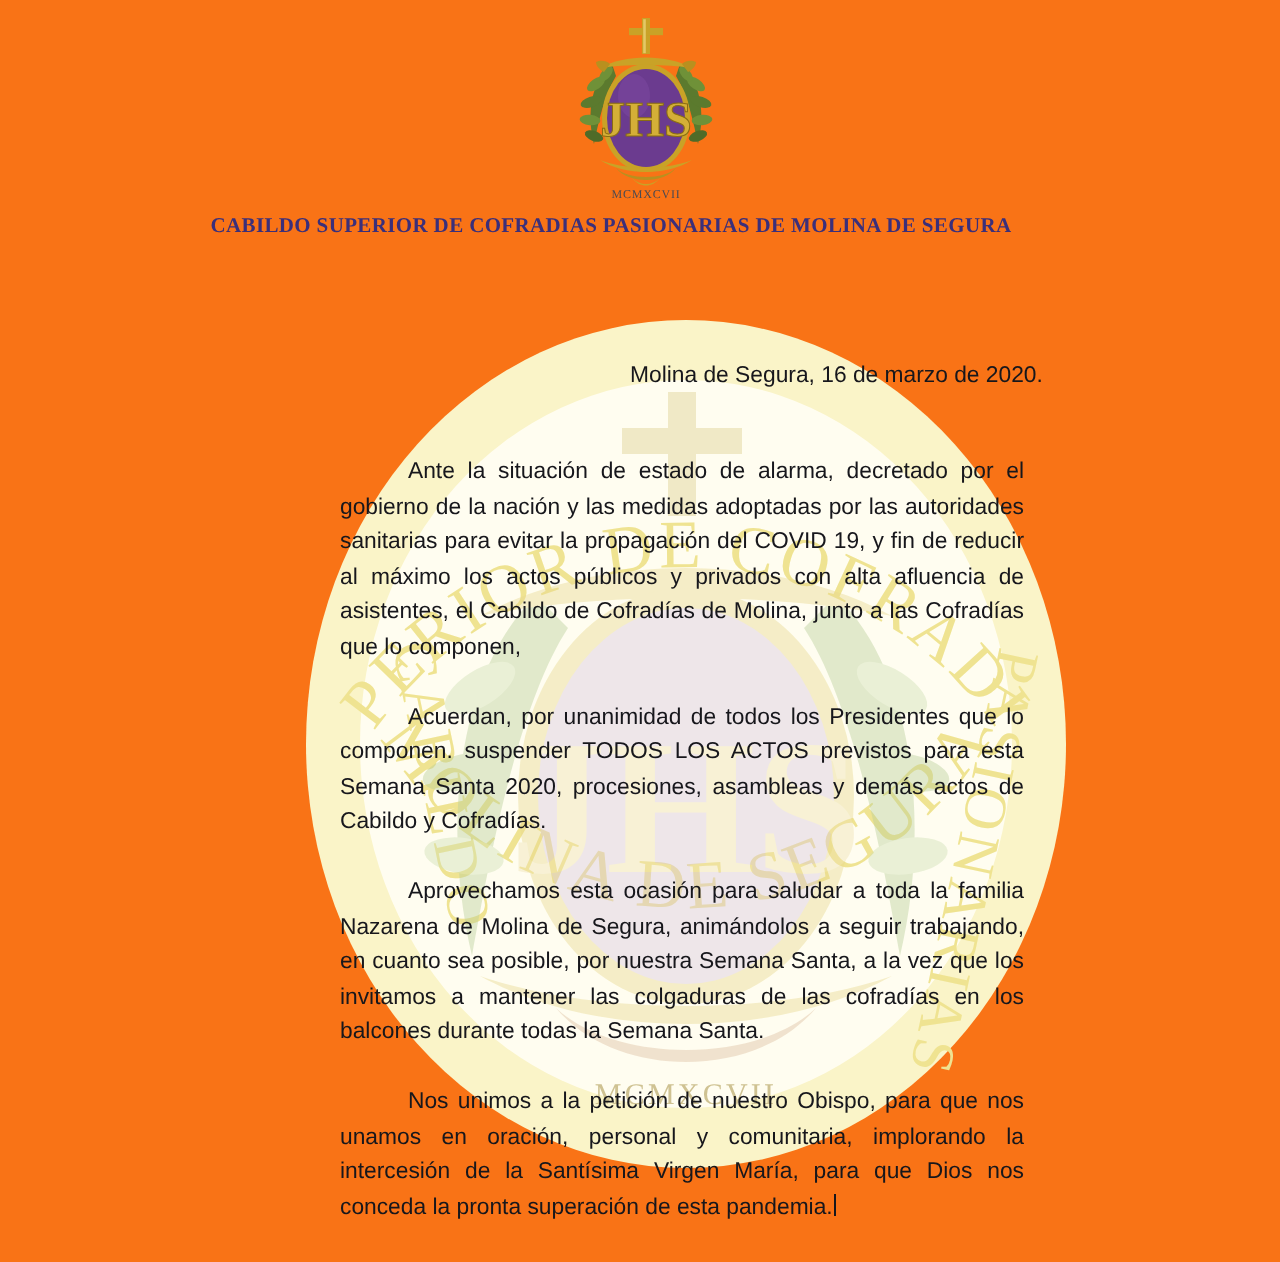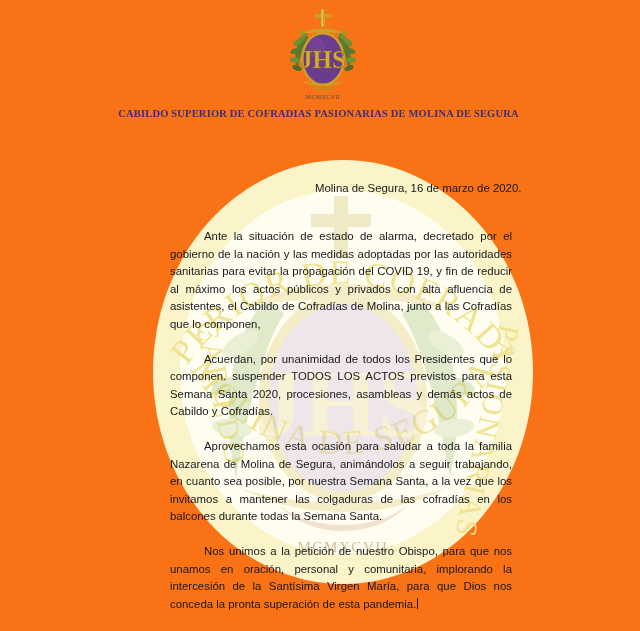--- a/index.html
+++ b/index.html
@@ -22,21 +22,21 @@
     left: 286px;
     top: 6px;
     width: 74px;
     height: 96px;
   }
   .crest svg { display: block; }
 
   
   .doc-title {
     position: absolute;
-    left: 13px;
+    left: 0;
     top: 108px;
     width: 583px;
     text-align: center;
     font-family: "Liberation Serif", serif;
     font-weight: bold;
     font-size: 10.5px;
     letter-spacing: 0.18px;
     color: #3b2f7a;
     white-space: nowrap;
     padding-left: 14px;

